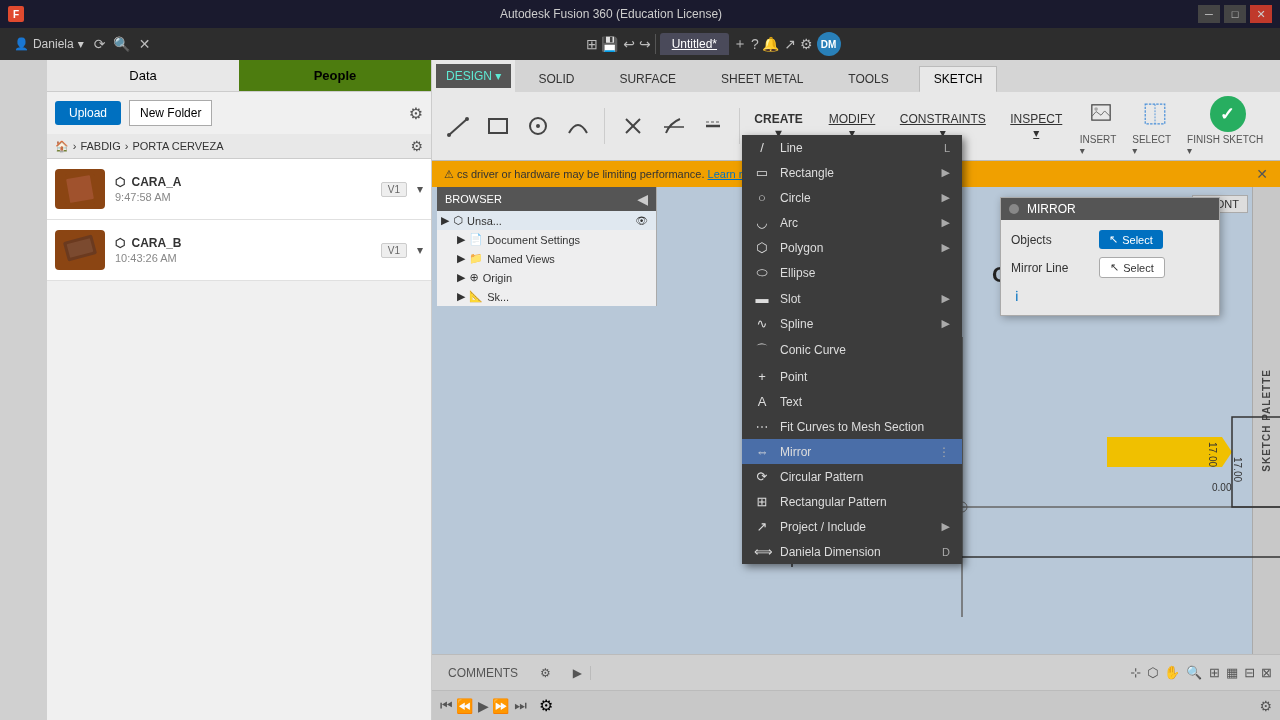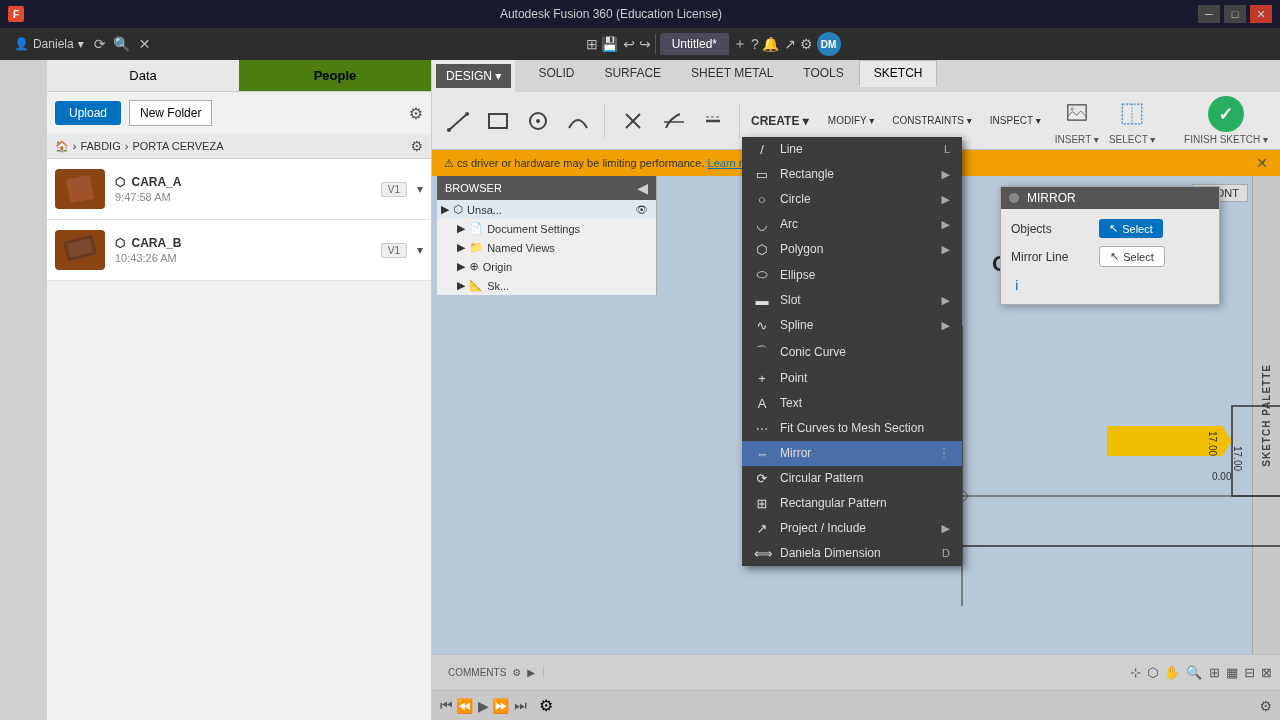--- a/index.html
+++ b/index.html
@@ -28,21 +28,21 @@
       display: flex;
       align-items: center;
       padding: 0 8px;
       gap: 4px;
     }
     .menu-user { display: flex; align-items: center; gap: 4px; color: #ccc; font-size: 12px; padding: 0 6px; }
     .menu-icons { display: flex; align-items: center; gap: 8px; margin-left: auto; }
     .menu-icon-btn { color: #bbb; font-size: 14px; cursor: pointer; display: flex; align-items: center; }
     .menu-separator { width: 1px; height: 20px; background: #555; }
     .tab-area { display: flex; align-items: center; gap: 4px; flex: 1; justify-content: center; }
-    .tab { background: #3a3a3a; color: #ccc; font-size: 12px; padding: 4px 12px; cursor: pointer; display: flex; align-items: center; gap: 6px; border-radius: 3px 3px 0 0; }
+    .tab { background: #3a3a3a; color: #ccc; font-size: 12px; padding: 4px 12px; cursor: pointer; display: flex; align-items: center; gap: 6px; border-radius: 3px 3px 0 0; text-decoration: underline; }
     .tab.active { background: #4a4a5a; color: white; }
     .dm-avatar { width: 24px; height: 24px; background: #2980b9; border-radius: 50%; color: white; font-size: 10px; display: flex; align-items: center; justify-content: center; font-weight: bold; }
 
     
     .main-layout { display: flex; height: calc(720px - 28px - 32px); margin-left: 47px; }
 
     
     .left-sidebar {
       width: 385px;
       background: #f0f0f0;
@@ -71,27 +71,27 @@
     .file-name { font-size: 12px; font-weight: bold; color: #333; display: flex; align-items: center; gap: 6px; }
     .file-date { font-size: 11px; color: #888; margin-top: 2px; }
     .file-version { font-size: 10px; background: #eee; border: 1px solid #ccc; padding: 1px 6px; border-radius: 2px; color: #666; cursor: pointer; }
     .file-icon { font-size: 12px; color: #555; }
 
     
     .right-area { flex: 1; display: flex; flex-direction: column; background: #c8c8c8; }
 
     
     .ribbon { background: #e8e8e8; border-bottom: 1px solid #bbb; }
-    .ribbon-tabs { display: flex; align-items: flex-start; gap: 0; padding: 0 12px 0 8px; background: #d5d5d5; }
+    .ribbon-tabs { display: flex; align-items: flex-end; gap: 15px; padding: 0 12px 0 8px; background: #d5d5d5; }
     .ribbon-tab { padding: 5px 14px; font-size: 12px; cursor: pointer; color: #333; border: 1px solid transparent; }
     .ribbon-tab.active { background: #e8e8e8; border-color: #bbb #bbb #e8e8e8 #bbb; color: #000; margin-bottom: -1px; }
-    .design-btn { background: #555; color: #ffffff; padding: 5px 10px; font-size: 12px; border: none; cursor: pointer; display: flex; align-items: center; gap: 4px; margin: 4px; }
+    .design-btn { background: #555; color: #5eead4; padding: 5px 10px; font-size: 12px; border: none; cursor: pointer; display: flex; align-items: center; gap: 4px; margin: 4px; }
 
     .ribbon-toolbar { display: flex; align-items: center; padding: 4px 8px; gap: 2px; background: #e8e8e8; position: relative; }
-    .ribbon-btn { width: 36px; height: 36px; background: transparent; border: none; cursor: pointer; display: flex; flex-direction: column; align-items: center; justify-content: center; gap: 2px; font-size: 10px; color: #333; border-radius: 3px; }
+    .ribbon-btn { width: 36px; height: 36px; background: transparent; border: none; cursor: pointer; display: flex; flex-direction: column; align-items: center; justify-content: center; gap: 2px; font-size: 12px; color: #333; border-radius: 3px; text-decoration: underline; }
     .ribbon-btn svg { width: 22px; height: 22px; }
     .ribbon-btn-wide { width: auto; padding: 0 8px; }
 
     
     .create-dropdown-wrapper { position: relative; display: flex; align-items: flex-start; }
     .create-btn { background: transparent; border: 1px solid transparent; padding: 4px 8px; font-size: 12px; font-weight: bold; cursor: pointer; color: #333; display: flex; align-items: center; gap: 4px; }
 
     
     .dropdown-menu {
       position: absolute;
@@ -209,21 +209,21 @@
     .bottom-toolbar {
       height: 36px;
       background: #d0d0d0;
       border-top: 1px solid #bbb;
       display: flex;
       align-items: center;
       justify-content: space-between;
       padding: 0 8px;
     }
     .bottom-right { display: flex; align-items: center; gap: 6px; font-size: 13px; color: #555; }
-    .comments-area { display: flex; align-items: center; gap: 6px; padding: 0 8px; font-size: 10px; color: #555; border-right: 1px solid #bbb; }
+    .comments-area { display: flex; align-items: center; gap: 22px; padding: 0 8px; font-size: 12px; color: #555; border-right: 1px solid #bbb; }
 
     
     .playback-bar {
       height: 30px;
       background: #c8c8c8;
       border-top: 1px solid #bbb;
       display: flex;
       align-items: center;
       padding: 0 8px;
       gap: 4px;

